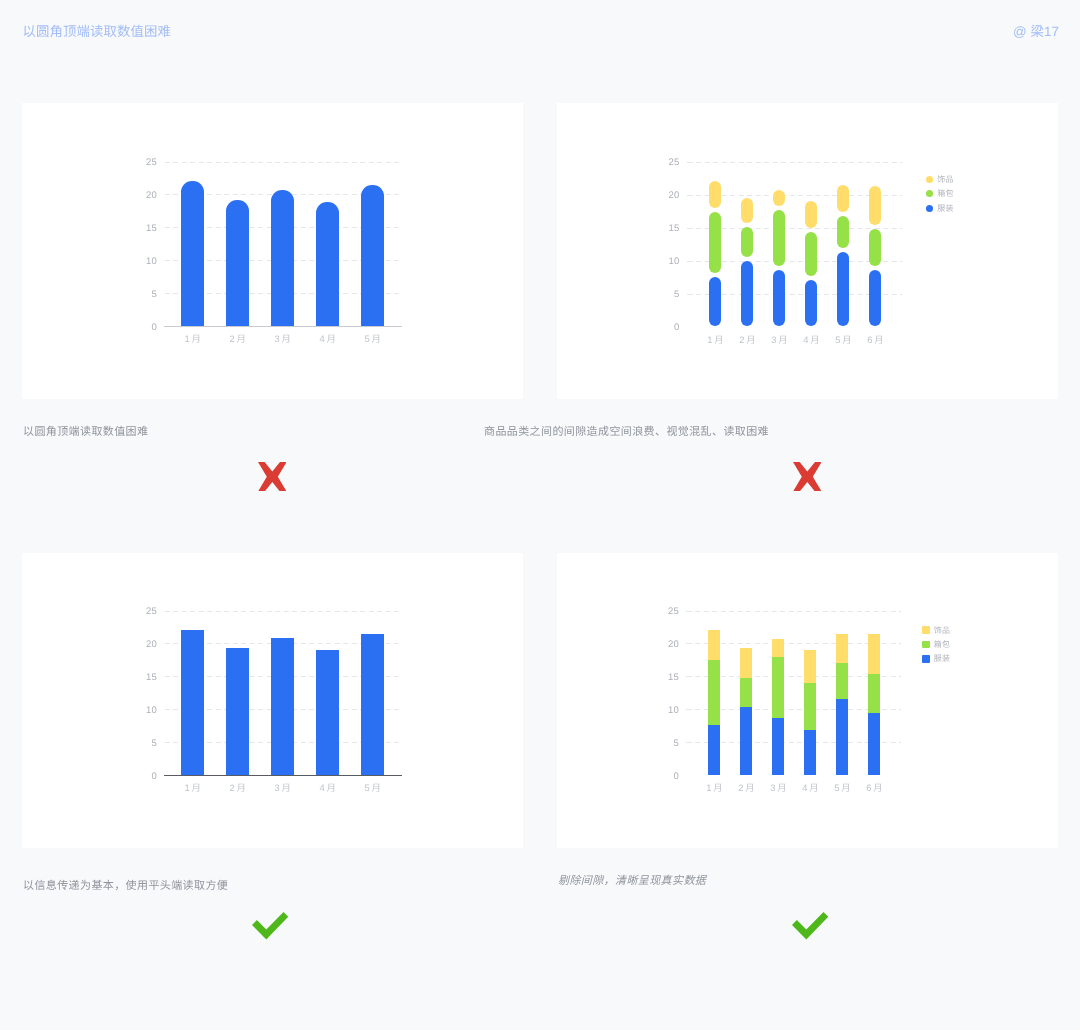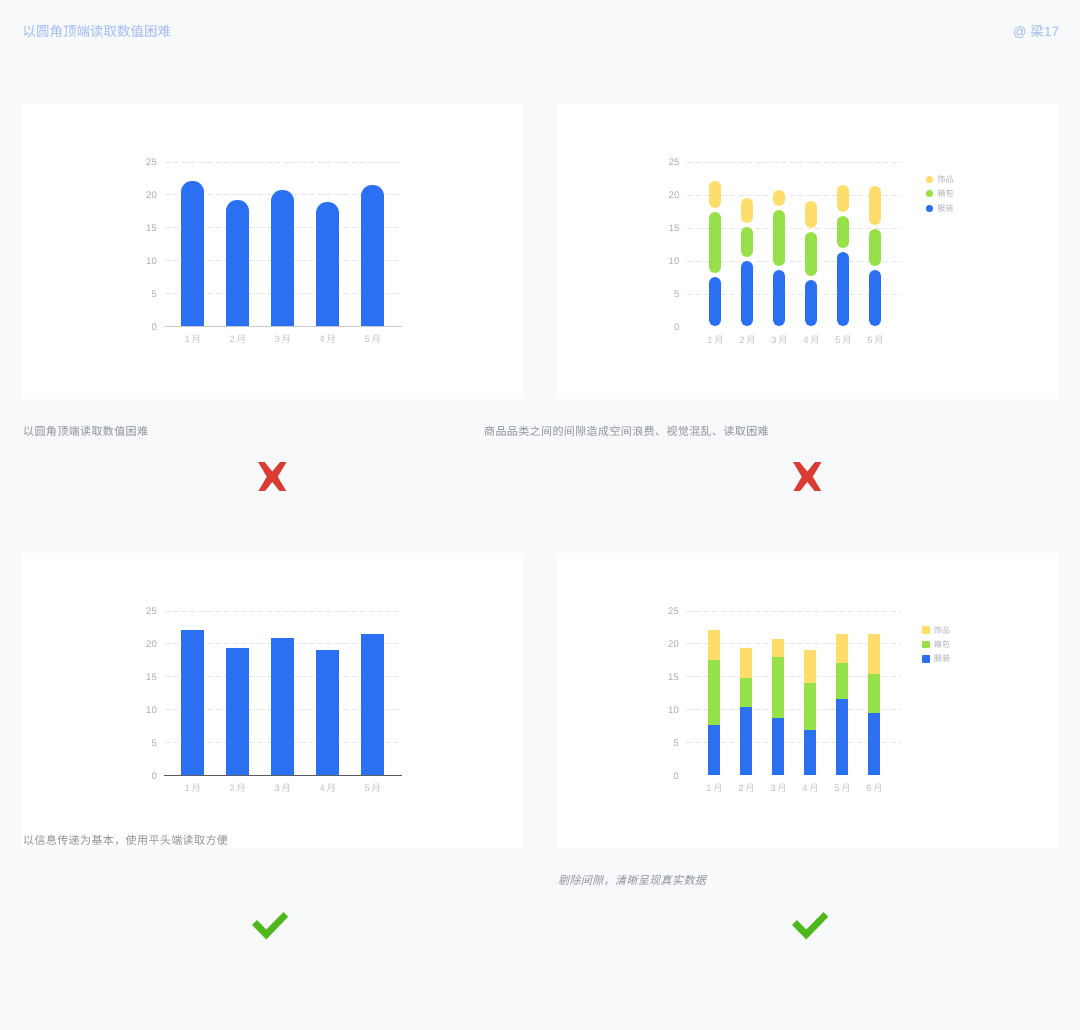--- a/index.html
+++ b/index.html
@@ -26,21 +26,21 @@
   .card.c1{left:22px;top:103px;width:501px;height:296px;}
   .card.c2{left:557px;top:103px;width:501px;height:296px;}
   .card.c3{left:22px;top:553px;width:501px;height:295px;}
   .card.c4{left:557px;top:553px;width:501px;height:295px;}
 
   
   .caption{position:absolute;font-size:11px;line-height:20px;
            color:#8f949d;letter-spacing:.4px;white-space:nowrap;}
   .cap1{left:23px;top:421.5px;width:500px;}
   .cap2{left:484px;top:421.5px;width:650px;}
-  .cap3{left:23px;top:831px;width:500px;}
+  .cap3{left:23px;top:876px;width:500px;}
   .cap4{left:558px;top:871px;width:500px;font-style:italic;}
 
   .verdict{position:absolute;line-height:0;}
   .v1{left:257.9px;top:461.9px;}
   .v2{left:792.9px;top:461.9px;}
   .v3{left:252.4px;top:912.3px;}
   .v4{left:791.7px;top:912.3px;}
 
   
   .watermark{position:absolute;left:938px;top:961px;display:flex;align-items:flex-start;gap:5px;}

